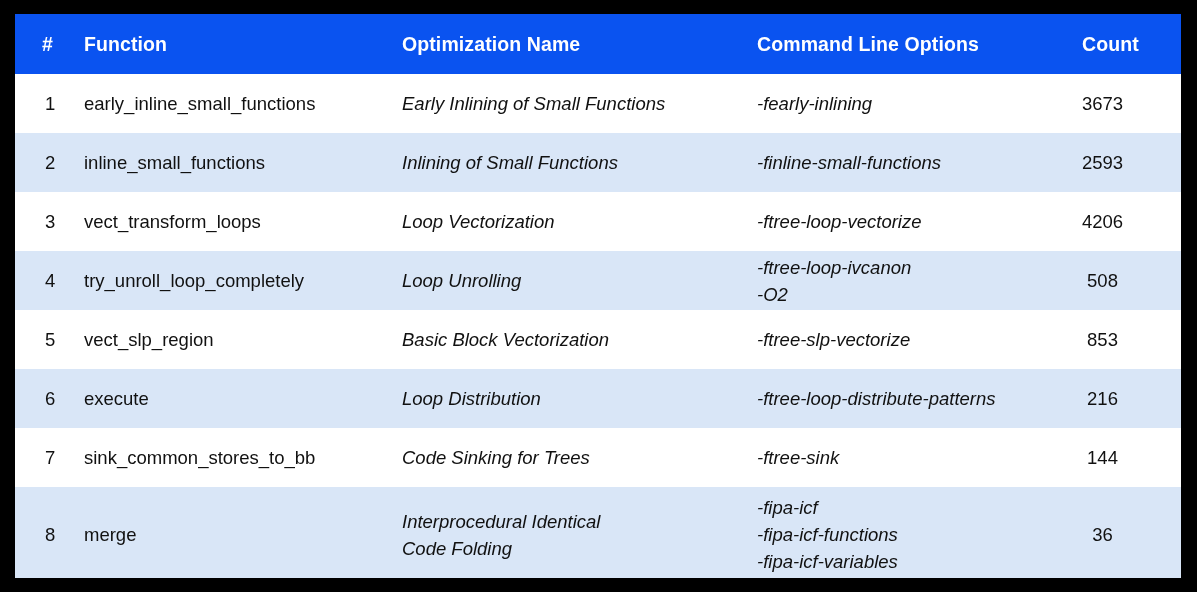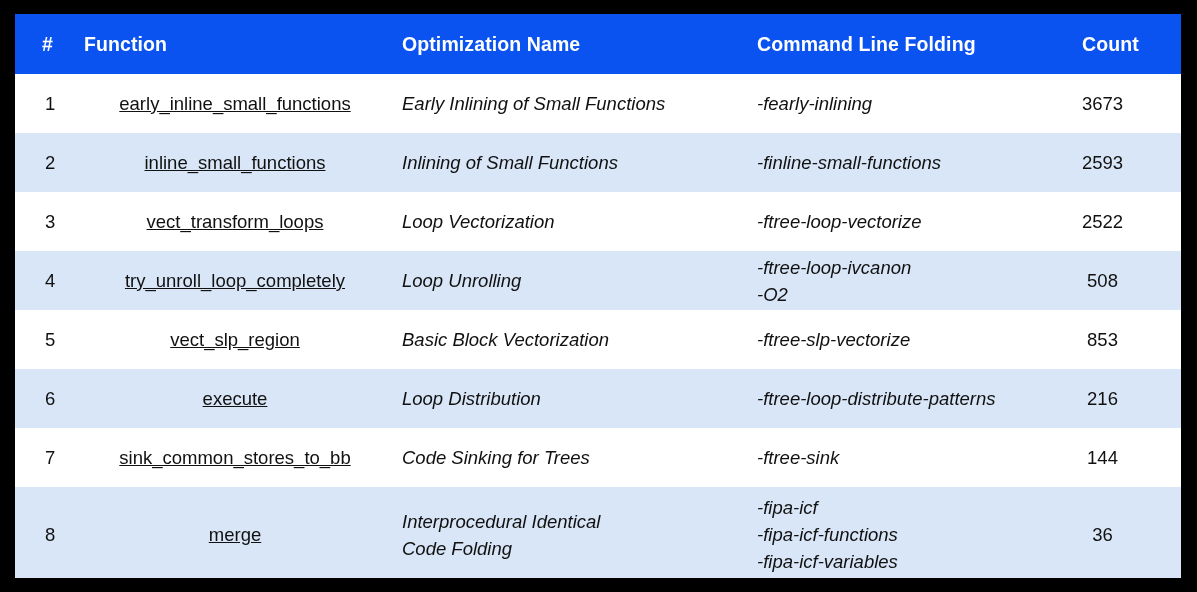--- a/index.html
+++ b/index.html
@@ -60,21 +60,21 @@
   tbody tr.row-even { background: #d9e6f7; }
 
   tbody td {
     font-size: 18.5px;
     color: #111111;
     padding: 0;
     vertical-align: middle;
     line-height: 27px;
   }
   td.c-num   { text-align: left; padding-left: 30px; }
-  td.c-func  { text-align: center; padding-left: 14px; text-decoration: underline; }
+  td.c-func  { text-align: left; padding-left: 14px; }
   td.c-opt   { text-align: left; padding-left: 16px; }
   td.c-cmd   { text-align: left; padding-left: 18px; }
   td.c-count { text-align: center; padding-right: 16px; margin-top: 42px; }
 
   tbody tr { height: 59px; }
   tbody tr.tall { height: 95px; }
 
   .multiline { white-space: pre-line; font-style: italic; }
 </style>
 </head>
@@ -88,21 +88,21 @@
           <col class="c-func">
           <col class="c-opt">
           <col class="c-cmd">
           <col class="c-count">
       </colgroup>
       <thead>
         <tr>
           <th class="h-num">#</th>
           <th class="h-func">Function</th>
           <th class="h-opt">Optimization Name</th>
-          <th class="h-cmd">Command Line Folding</th>
+          <th class="h-cmd">Command Line Options</th>
           <th class="h-count">Count</th>
         </tr>
       </thead>
       <tbody>
         <tr class="row-odd">
           <td class="c-num">1</td>
           <td class="c-func">early_inline_small_functions</td>
           <td class="c-opt multiline">Early Inlining of Small Functions</td>
           <td class="c-cmd multiline">-fearly-inlining</td>
           <td class="c-count">3673</td>
@@ -112,21 +112,21 @@
           <td class="c-func">inline_small_functions</td>
           <td class="c-opt multiline">Inlining of Small Functions</td>
           <td class="c-cmd multiline">-finline-small-functions</td>
           <td class="c-count">2593</td>
         </tr>
         <tr class="row-odd">
           <td class="c-num">3</td>
           <td class="c-func">vect_transform_loops</td>
           <td class="c-opt multiline">Loop Vectorization</td>
           <td class="c-cmd multiline">-ftree-loop-vectorize</td>
-          <td class="c-count">2522</td>
+          <td class="c-count">4206</td>
         </tr>
         <tr class="row-even">
           <td class="c-num">4</td>
           <td class="c-func">try_unroll_loop_completely</td>
           <td class="c-opt multiline">Loop Unrolling</td>
           <td class="c-cmd multiline">-ftree-loop-ivcanon
 -O2</td>
           <td class="c-count">508</td>
         </tr>
         <tr class="row-odd">

